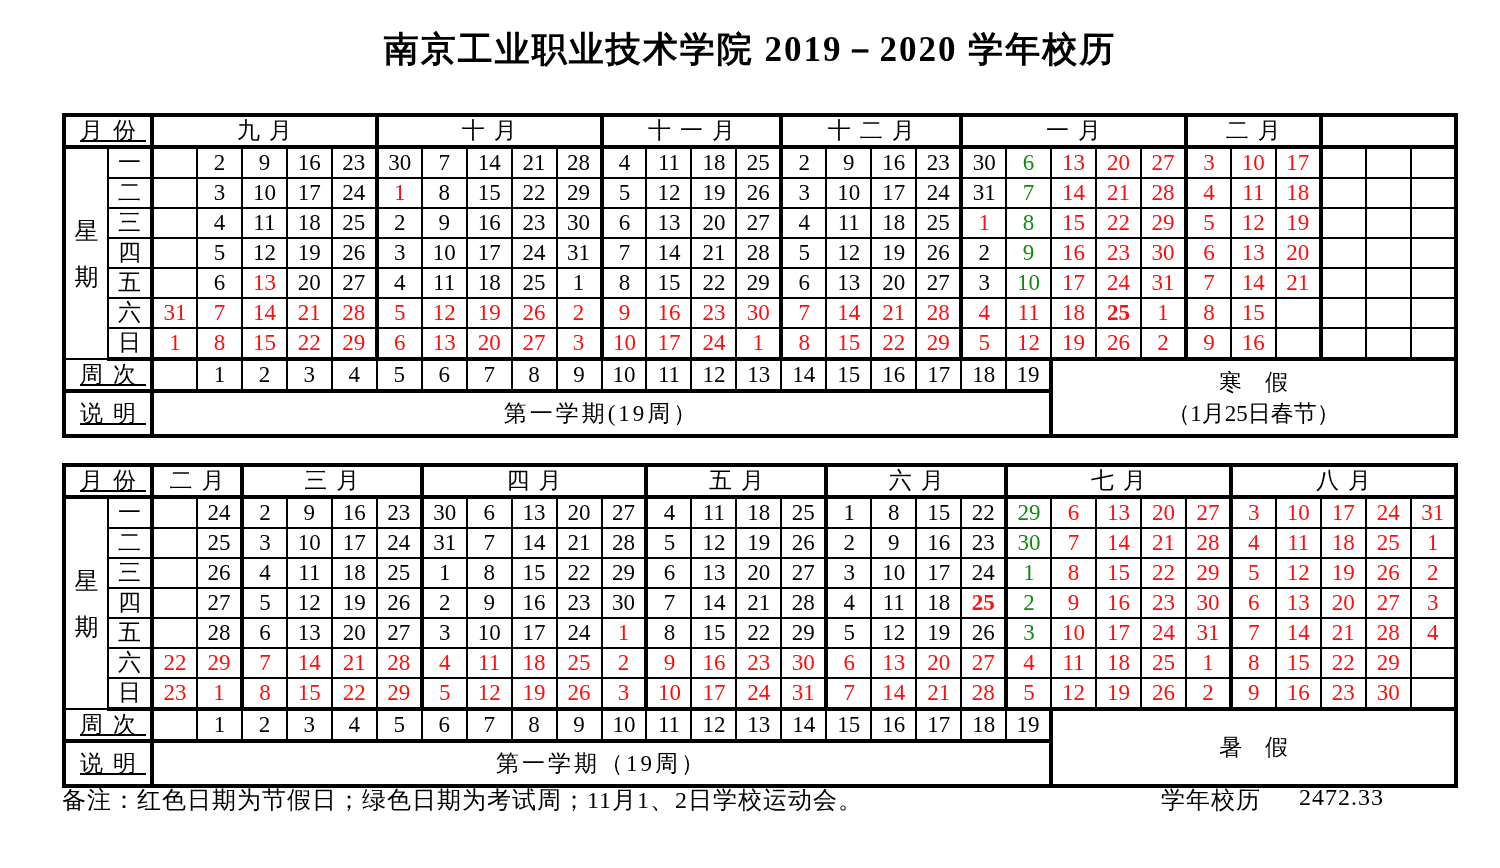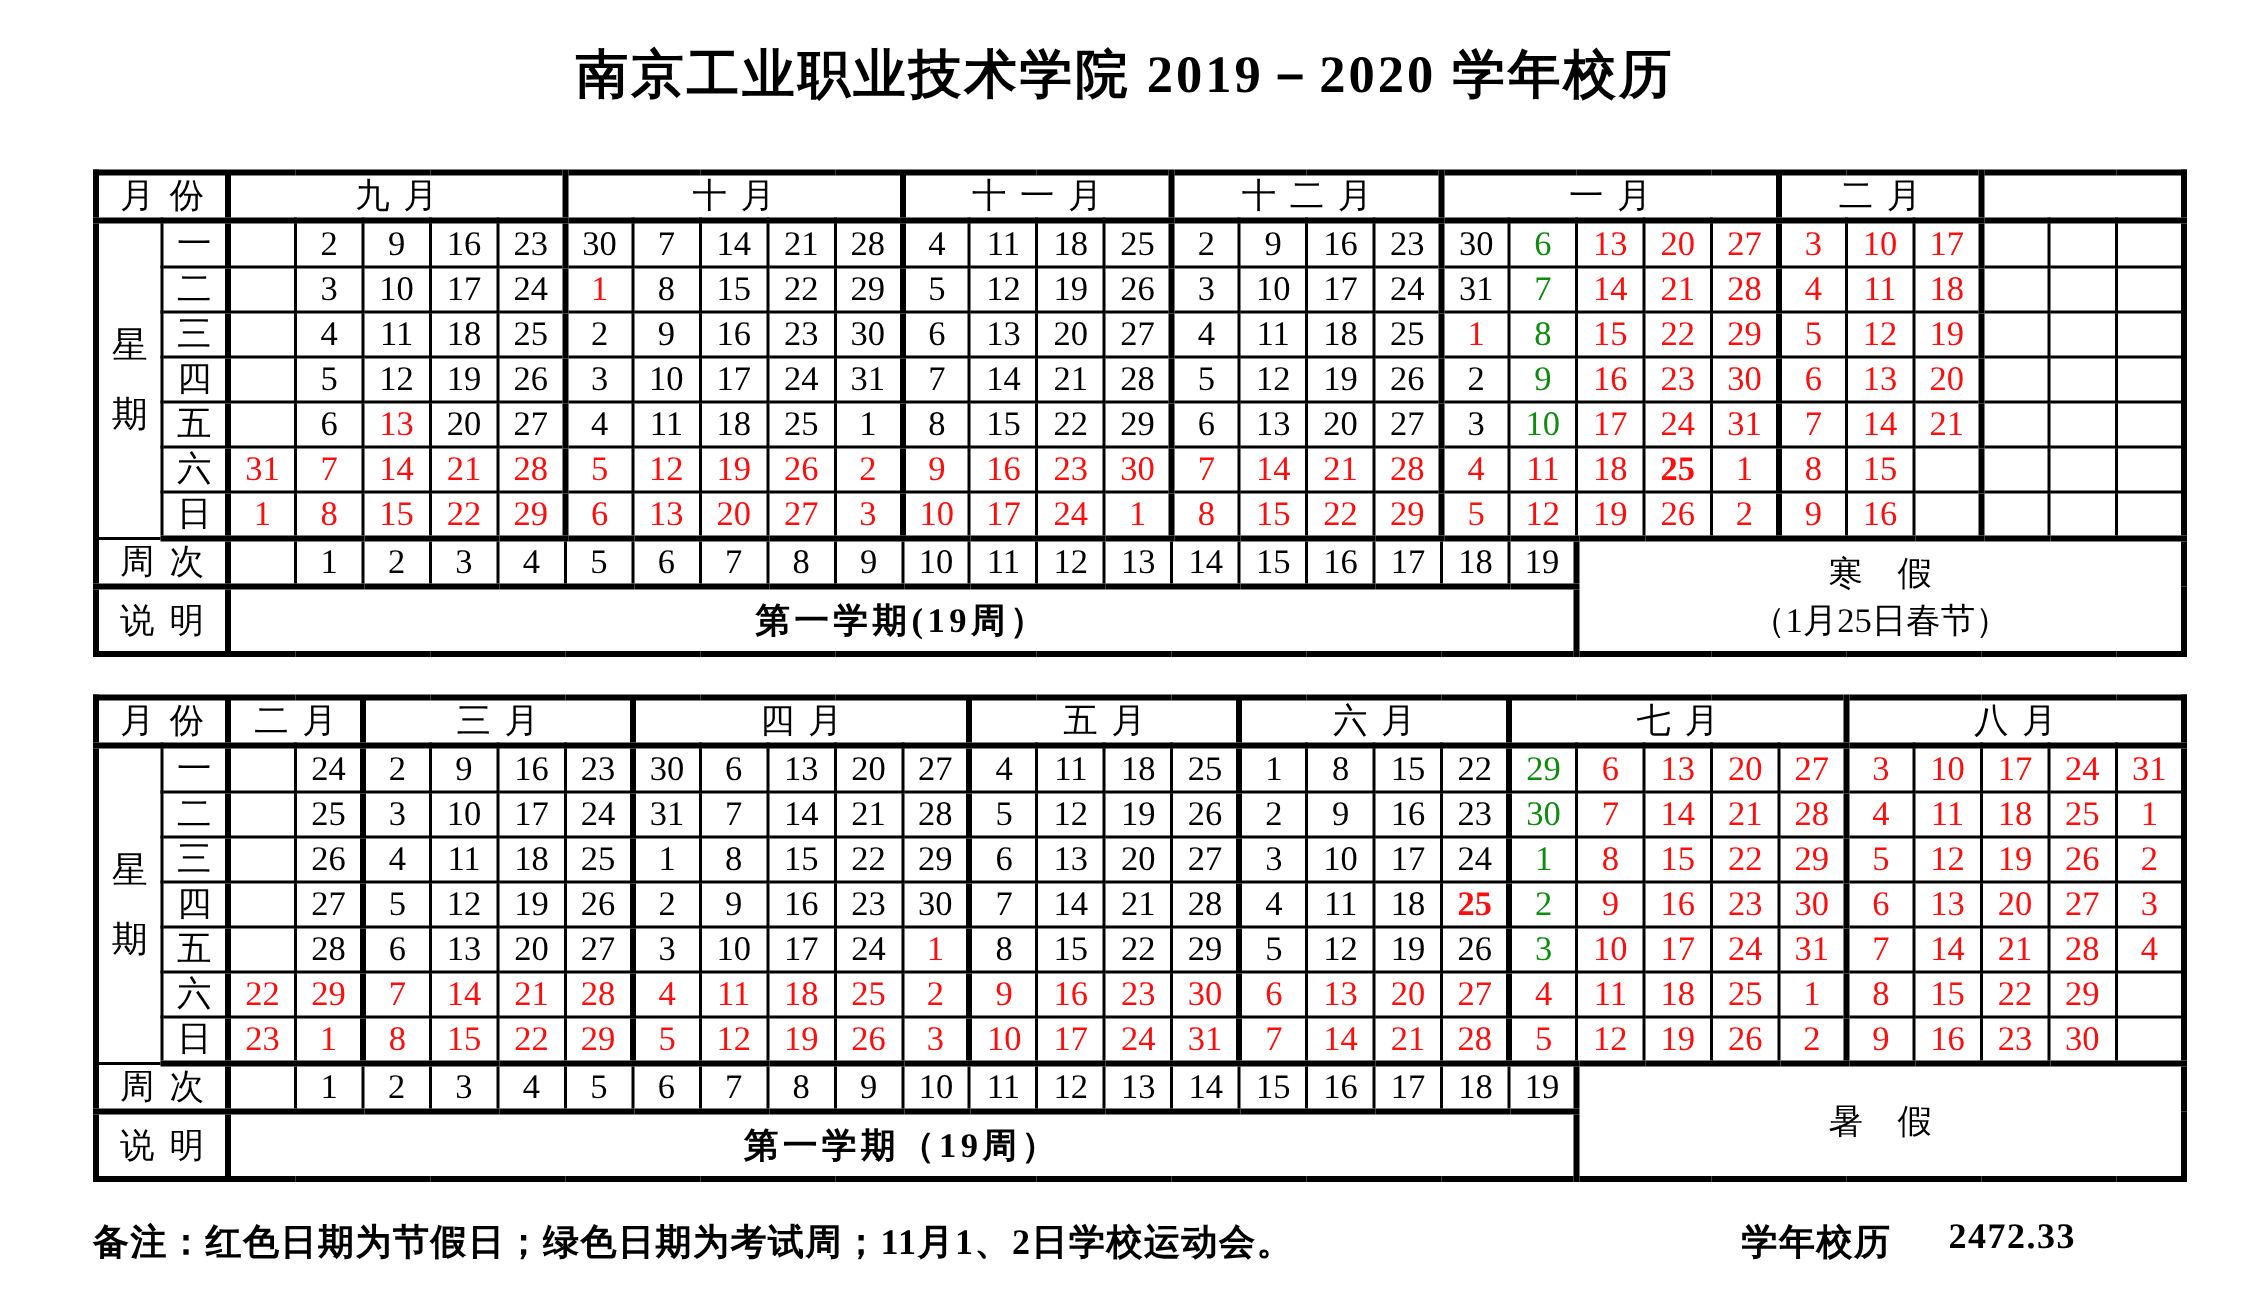--- a/index.html
+++ b/index.html
@@ -11,34 +11,34 @@
   table.cal{position:absolute;left:62px;width:1396px;border-collapse:collapse;
             table-layout:fixed;background:#fff;border:4px solid #000;}
   #t1{top:113px;} #t2{top:463px;}
   .cal tr{height:30px;}
   .cal tr.rmrow{height:45px;}
   .cal td{border:2px solid #000;text-align:center;vertical-align:middle;padding:0;
           font-size:23px;line-height:28px;white-space:nowrap;overflow:hidden;}
   .cal td.bb{border-bottom-width:4px;}
   .cal td.gl{border-left-width:4px;}
   .mh{font-size:25px;letter-spacing:9px;text-indent:9px;}
-  .lbl{font-size:23px;letter-spacing:10px;text-indent:10px;}
+  .lbl{font-size:23px;letter-spacing:10px;text-indent:10px;text-decoration:underline;}
   .wd{font-size:23px;}
   .dc{font-size:23px;}
   .wn{font-size:22px;}
-  .sem{font-size:24px;letter-spacing:3px;font-weight:bold;}
+  .sem{font-size:24px;letter-spacing:3px;}
   .vac{font-size:24px;}
   .vac div{line-height:31px;}
   .xq span{display:block;height:46px;line-height:46px;font-size:24px;}
   .red{color:#fe0d0d;}
   .green{color:#0e8c0e;}
   .bold{font-weight:bold;}
-  .footer{position:absolute;top:812px;left:62px;width:1358px;display:flex;
+  .footer{position:absolute;top:784px;left:62px;width:1358px;display:flex;
           justify-content:space-between;align-items:baseline;
-          font-size:24px;font-weight:bold;letter-spacing:1px;}
+          font-size:24px;font-weight:normal;letter-spacing:1px;}
   .credit{display:flex;gap:38px;padding-right:36px;}
 </style>
 </head>
 <body>
 
 <h1 class="title">南京工业职业技术学院 2019－2020 学年校历</h1>
 
 <table class="cal" id="t1">
     <colgroup>
       <col style="width: 44px;">

